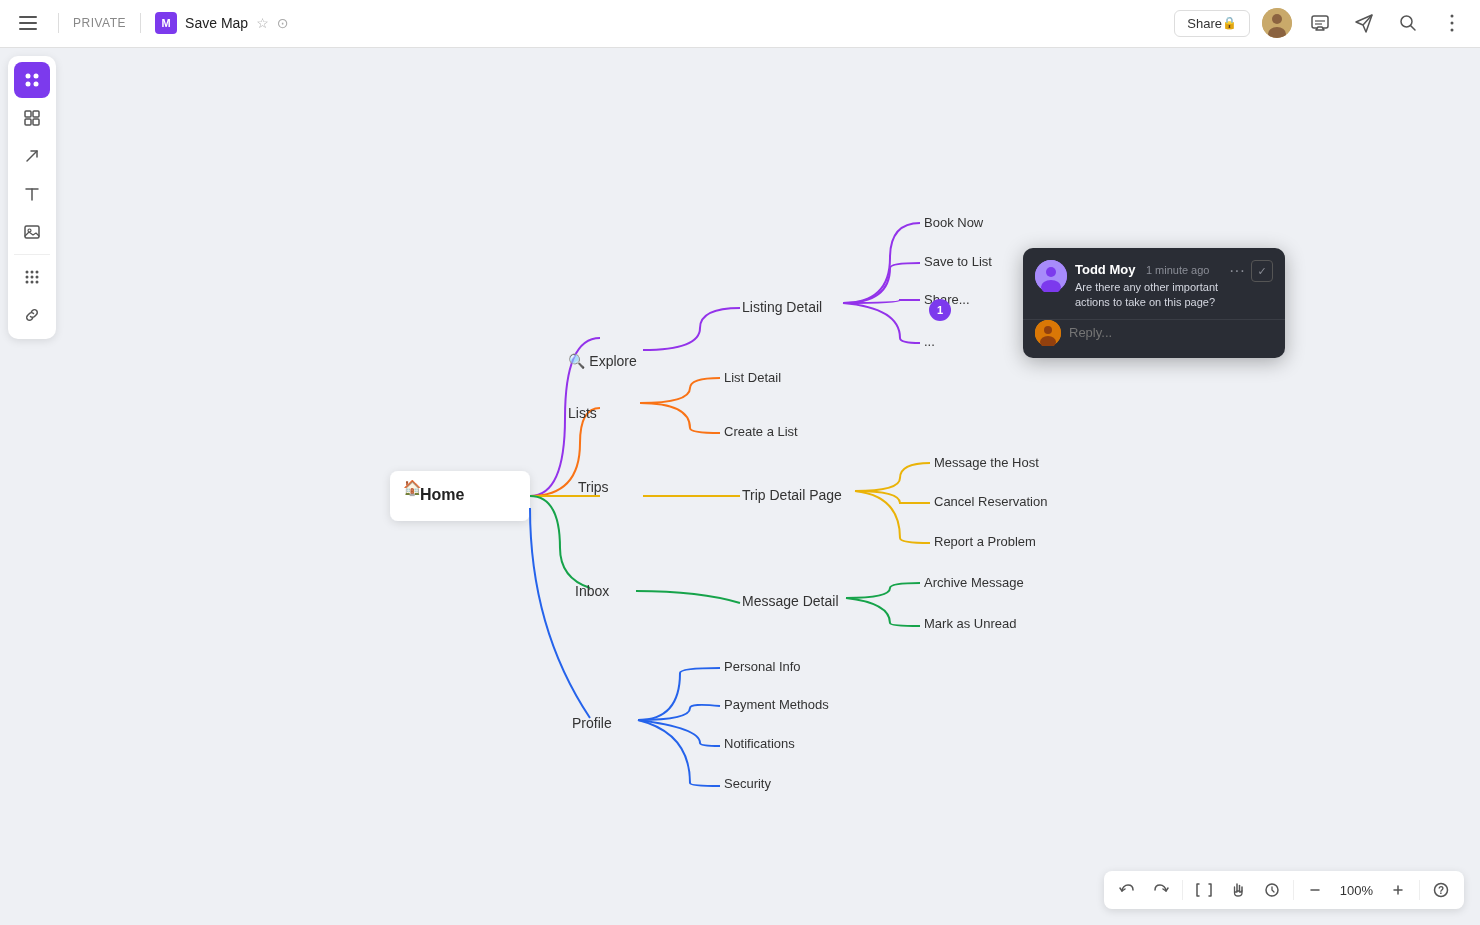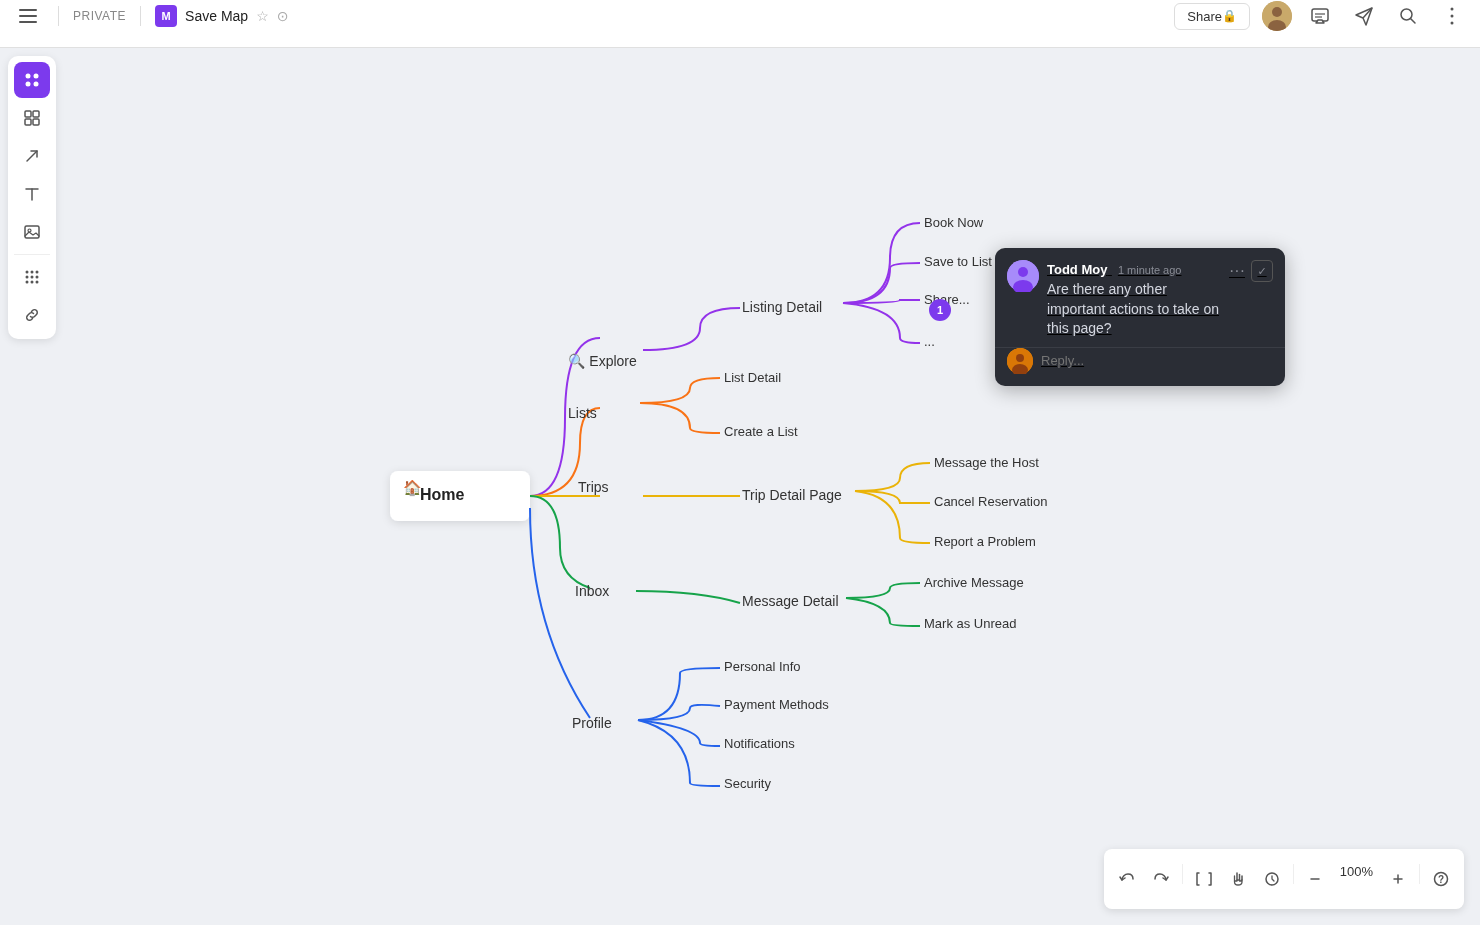--- a/index.html
+++ b/index.html
@@ -2,21 +2,21 @@
 <html><head>
   <meta charset="utf-8">
   <style>
     * { box-sizing: border-box; margin: 0; padding: 0; }
     body { font-family: -apple-system, BlinkMacSystemFont, 'Segoe UI', sans-serif; background: #f0f2f5; width: 1480px; height: 925px; overflow: hidden; position: relative; }
 
     
     .header {
       position: absolute; top: 0; left: 0; right: 0; height: 48px;
       background: #fff; border-bottom: 1px solid #e0e0e0;
-      display: flex; align-items: flex-start; padding: 0 12px;
+      display: flex; align-items: flex-end; padding: 8px 12px;
       z-index: 100;
     }
     .header-left { display: flex; align-items: center; gap: 8px; }
     .menu-icon { width: 32px; height: 32px; display: flex; align-items: center; justify-content: center; cursor: pointer; color: #444; }
     .divider-v { width: 1px; height: 20px; background: #ddd; margin: 0 6px; }
     .private-label { font-size: 12px; color: #888; font-weight: 500; letter-spacing: 0.5px; }
     .doc-icon { width: 22px; height: 22px; background: #7c3aed; border-radius: 4px; display: flex; align-items: center; justify-content: center; color: #fff; font-size: 11px; font-weight: 700; }
     .doc-title { font-size: 14px; color: #222; font-weight: 500; }
     .star-icon { color: #aaa; font-size: 14px; cursor: pointer; }
     .settings-icon { color: #aaa; font-size: 14px; cursor: pointer; }
@@ -50,38 +50,38 @@
     }
 
     
     .mindmap-svg {
       position: absolute; top: 0; left: 0; width: 100%; height: 100%;
     }
 
     
     .comment-popup {
       position: absolute; top: 248px; right: 195px;
-      width: 290px;
+      width: 262px;
       background: #2a2d35; border-radius: 10px;
       box-shadow: 0 4px 20px rgba(0,0,0,0.3);
-      z-index: 200; overflow: hidden; text-decoration: underline;
+      z-index: 200; overflow: hidden;
     }
     .comment-header {
       display: flex; align-items: flex-start; padding: 12px 12px 8px 12px; gap: 8px;
     }
     .comment-avatar {
       width: 32px; height: 32px; border-radius: 50%;
       background: linear-gradient(135deg, #a78bfa, #7c3aed);
       flex-shrink: 0; display: flex; align-items: center; justify-content: center;
       color: #fff; font-size: 13px; font-weight: 600;
     }
     .comment-meta { flex: 1; }
     .comment-author { font-size: 13px; font-weight: 600; color: #fff; }
     .comment-time { font-size: 11px; color: #8a8d96; margin-left: 6px; }
-    .comment-text { font-size: 14px; color: #d4d7e0; line-height: 1.4; margin-top: 2px; }
+    .comment-text { font-size: 11px; color: #d4d7e0; line-height: 1.4; margin-top: 2px; }
     .comment-actions { display: flex; align-items: center; gap: 6px; }
     .dots-btn { color: #8a8d96; cursor: pointer; font-size: 16px; line-height: 1; }
     .resolve-btn { width: 22px; height: 22px; border: 1px solid #555; border-radius: 4px; display: flex; align-items: center; justify-content: center; cursor: pointer; color: #8a8d96; font-size: 11px; }
     .comment-reply {
       display: flex; align-items: center; gap: 8px;
       padding: 0 12px 12px 12px; border-top: 1px solid #3a3d45;
     }
     .reply-avatar {
       width: 26px; height: 26px; border-radius: 50%;
       background: linear-gradient(135deg, #f59e0b, #d97706);
@@ -89,22 +89,22 @@
       color: #fff; font-size: 10px; font-weight: 600;
     }
     .reply-input {
       flex: 1; background: transparent; border: none; outline: none;
       font-size: 13px; color: #8a8d96;
     }
 
     
     .bottom-toolbar {
       position: absolute; bottom: 16px; right: 16px;
-      display: flex; gap: 4px;
-      background: #fff; border-radius: 8px; padding: 15px 8px;
+      display: flex; align-items: center; gap: 4px;
+      background: #fff; border-radius: 8px; padding: 4px 8px;
       box-shadow: 0 2px 8px rgba(0,0,0,0.12); z-index: 100;
     }
     .bt-btn {
       width: 30px; height: 30px; display: flex; align-items: center; justify-content: center;
       cursor: pointer; color: #555; font-size: 14px; border-radius: 5px;
     }
     .bt-divider { width: 1px; height: 20px; background: #eee; margin: 0 2px; }
     .zoom-label { font-size: 13px; color: #333; padding: 0 6px; min-width: 40px; text-align: center; }
 
     

